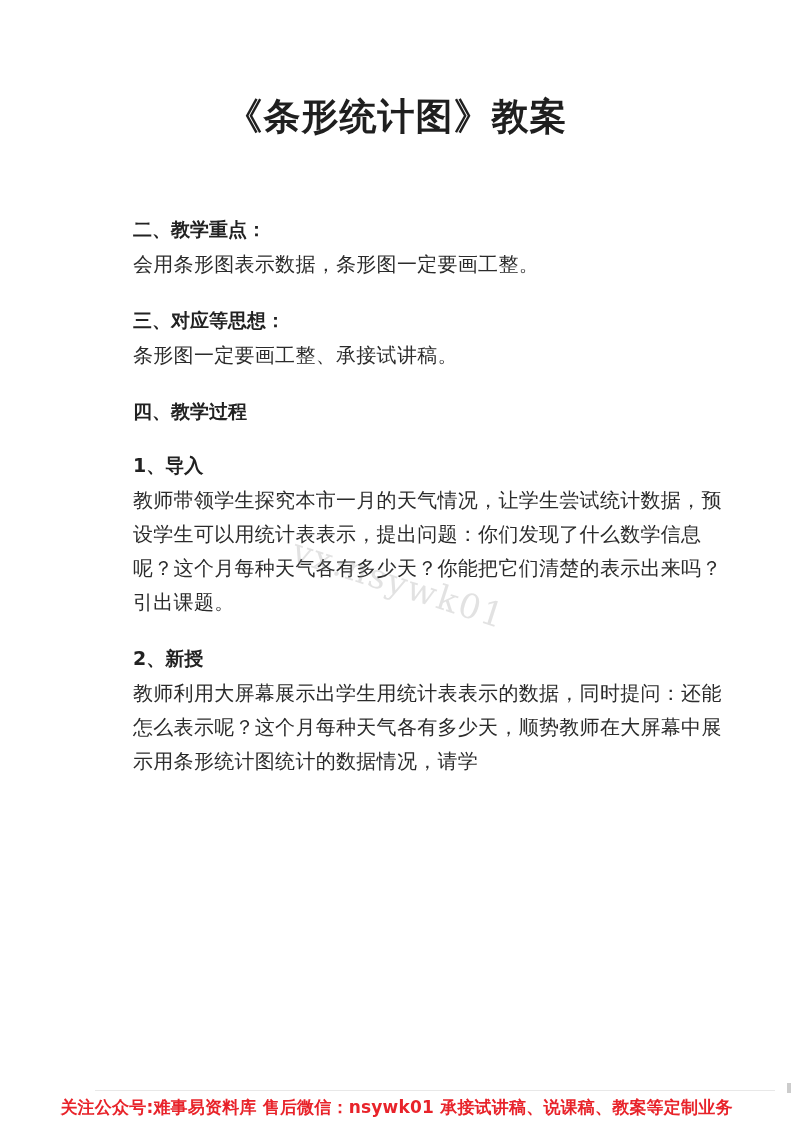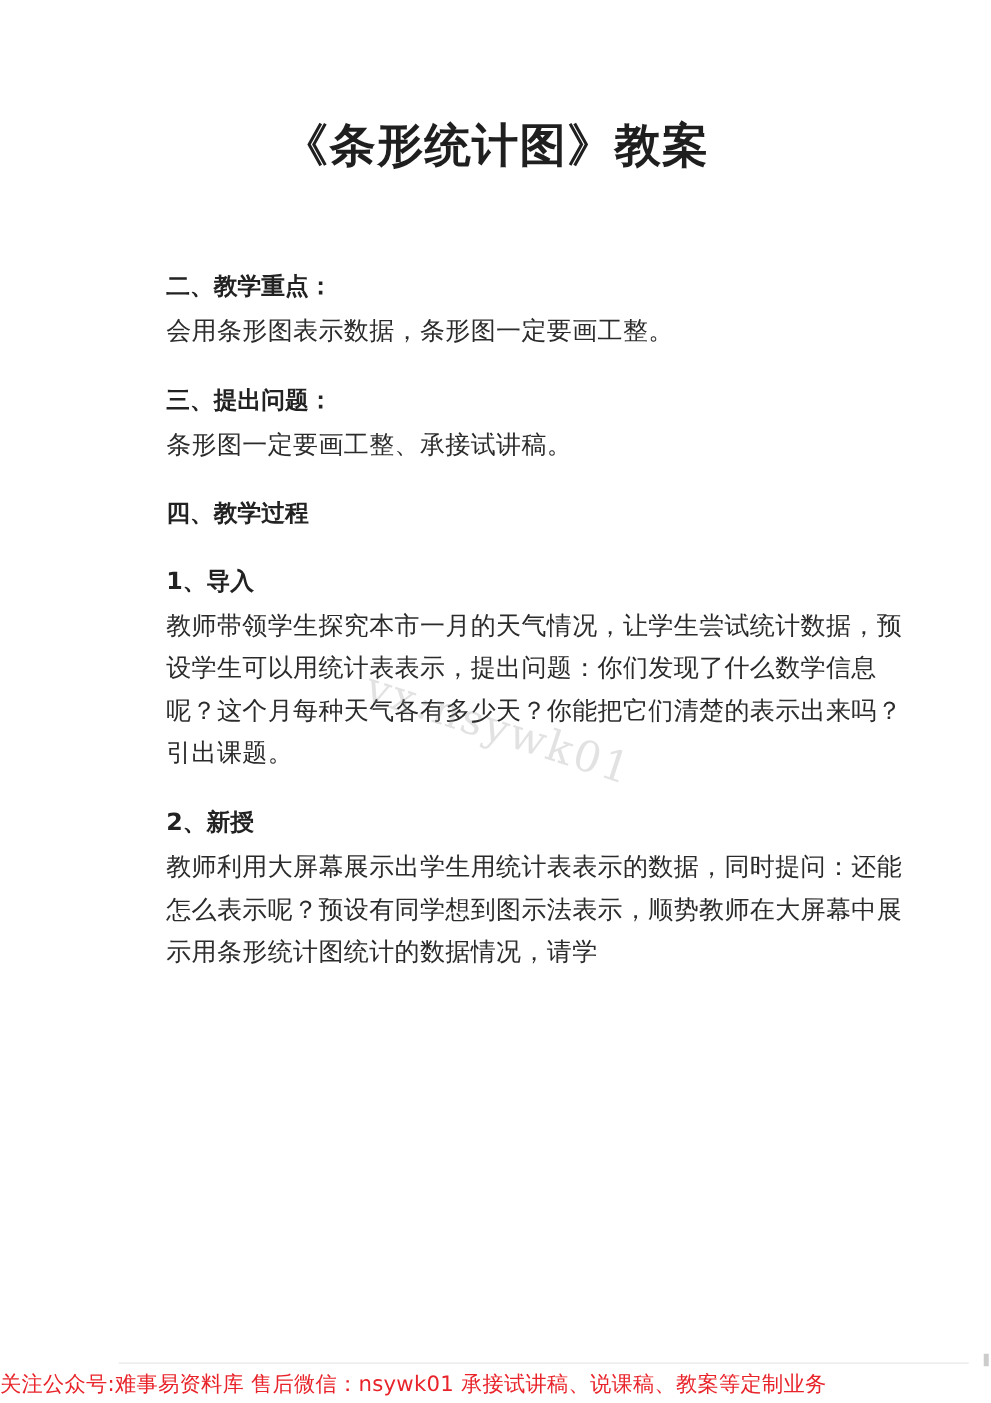--- a/index.html
+++ b/index.html
@@ -19,22 +19,22 @@
     .gap-l { height: 24px; }
     .watermark {
       position: absolute; left: 300px; top: 530px; font-family: "DejaVu Serif", "Liberation Serif", serif;
       font-size: 34px; color: rgba(150,150,150,0.28); transform: rotate(18deg); transform-origin: left top;
       letter-spacing: 2px; pointer-events: none;
     }
     .footer-line {
       position: absolute; left: 95px; top: 1090px; width: 680px; height: 1px; background: #e8e8e8;
     }
     .footer {
-      position: absolute; left: 0; top: 1096px; width: 793px; text-align: left;
-      font-size: 17px; font-weight: normal; color: #e8232a; white-space: nowrap; letter-spacing: 0.2px;
+      position: absolute; left: 0; top: 1096px; width: 793px; text-align: center;
+      font-size: 17px; font-weight: bold; color: #e8232a; white-space: nowrap; letter-spacing: 0.2px;
     }
     .corner-mark {
       position: absolute; right: 2px; top: 1083px; width: 4px; height: 10px; background: #cccccc;
     }
   </style>
 </head>
 <body>
 
 <div class="page">
   <div class="title">《条形统计图》教案</div>
@@ -46,37 +46,37 @@
 
     <div>
       <p class="h">二、教学重点：</p>
       <div class="gap-s"></div>
       <p class="p">会用条形图表示数据，条形图一定要画工整。</p>
     </div>
 
     <div class="gap-l"></div>
 
     <div>
-      <p class="h">三、提出问题：</p>
+      <p class="h">三、对应等思想：</p>
       <div class="gap-s"></div>
       <p class="p">条形图一定要画工整、承接试讲稿。</p>
     </div>
 
     <div class="gap-l"></div>
 
     <div>
       <p class="h">四、教学过程</p>
       <div class="gap-l"></div>
       <p class="h">1、导入</p>
       <div class="gap-s"></div>
       <p class="p">教师带领学生探究本市一月的天气情况，让学生尝试统计数据，预设学生可以用统计表表示，提出问题：你们发现了什么数学信息呢？这个月每种天气各有多少天？你能把它们清楚的表示出来吗？引出课题。</p>
       <div class="gap-l"></div>
       <p class="h">2、新授</p>
       <div class="gap-s"></div>
-      <p class="p">教师利用大屏幕展示出学生用统计表表示的数据，同时提问：还能怎么表示呢？预设有同学想到图示法表示，顺势教师在大屏幕中展示用条形统计图统计的数据情况，请学</p>
+      <p class="p">教师利用大屏幕展示出学生用统计表表示的数据，同时提问：还能怎么表示呢？这个月每种天气各有多少天，顺势教师在大屏幕中展示用条形统计图统计的数据情况，请学</p>
     </div>
   </div>
 
   <div class="watermark">vx:nsywk01</div>
 
   <div class="footer-line"></div>
   <div class="corner-mark"></div>
   <div class="footer">关注公众号:难事易资料库  售后微信：nsywk01  承接试讲稿、说课稿、教案等定制业务</div>
 </div>
 

